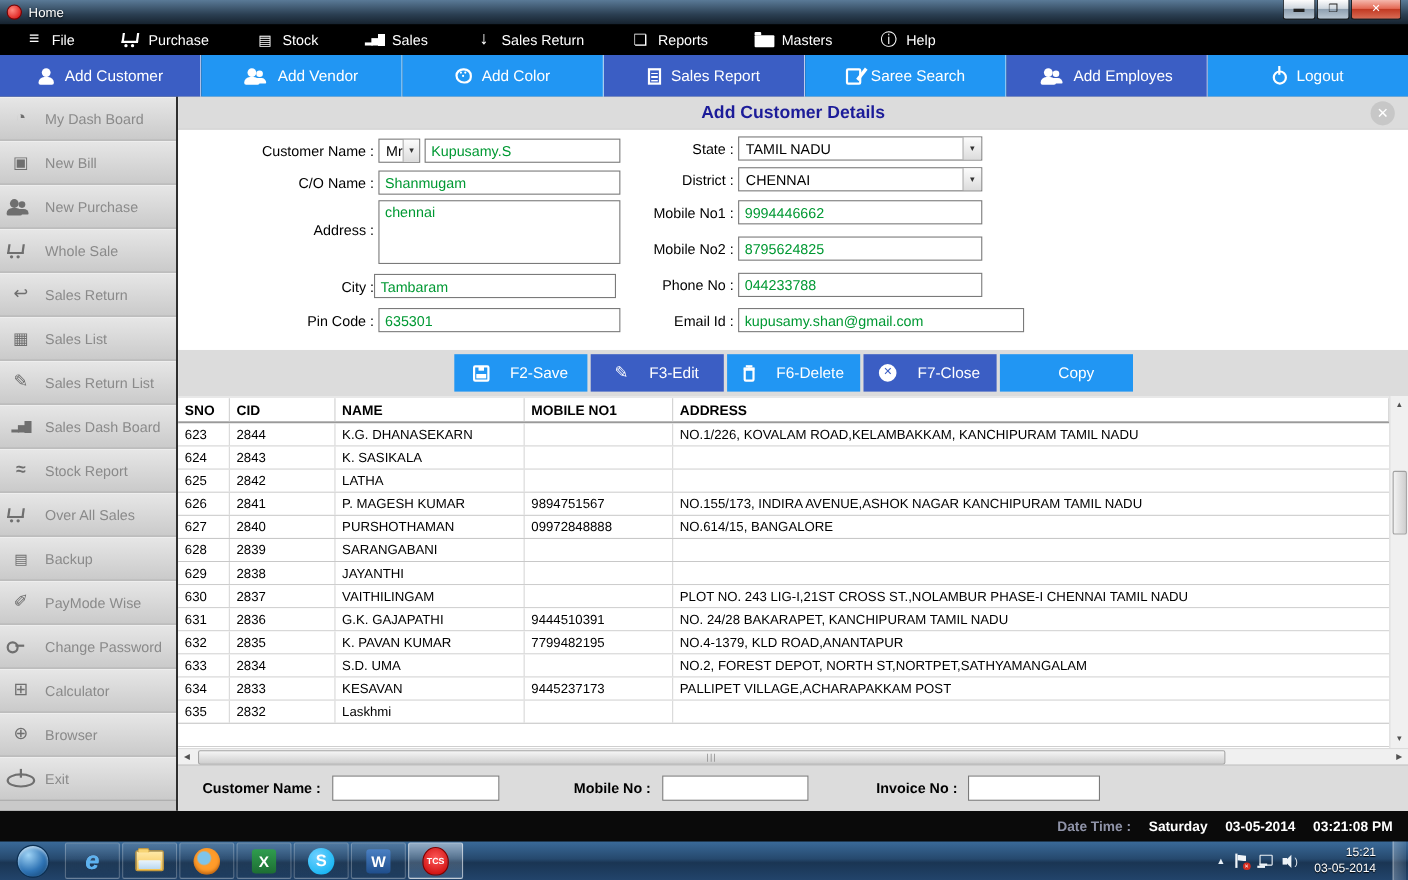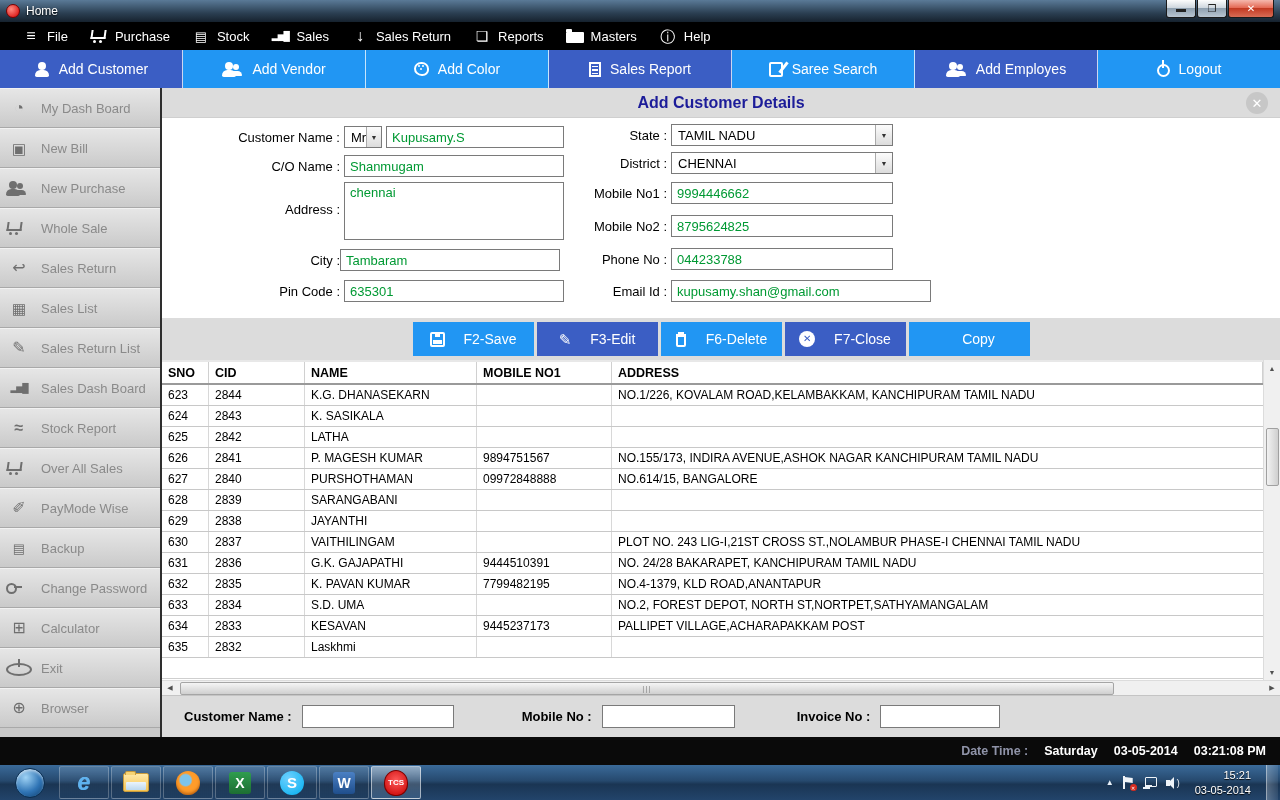--- a/index.html
+++ b/index.html
@@ -74,21 +74,21 @@
 
   
   .titlebar{height:22px;background:linear-gradient(#5a7a97,#2b3f52 60%,#16222e);display:flex;align-items:center;padding:0 6px;position:relative;}
   .app-ico{width:14px;height:14px;border-radius:50%;background:radial-gradient(circle at 35% 35%,#ff8a80,#d40000);border:1px solid #7a0000;margin-right:6px;}
   .titlebar .t-label{color:#fff;font-size:12px;text-shadow:0 1px 2px #000;}
   .win-controls{position:absolute;right:6px;top:0;display:flex;}
   .wc{width:30px;height:18px;border:1px solid #1a1a1a;border-top:none;background:linear-gradient(#fdfdfd,#cfd7df 45%,#8fa0b0 50%,#b9c6d2);display:flex;align-items:center;justify-content:center;font-size:10px;color:#222;border-radius:0 0 3px 3px;margin-left:1px;}
   .wc.close{width:46px;background:linear-gradient(#f5b8ad,#e46a55 45%,#c23a23 50%,#d86c55);color:#fff;font-weight:bold;}
 
   
-  .menubar{height:28px;background:#000;display:flex;align-items:center;gap:22px;padding:0 22px;}
+  .menubar{height:28px;background:#000;display:flex;align-items:center;gap:42px;padding:0 22px;}
   .menu-item{display:flex;align-items:center;gap:7px;color:#fff;font-size:13px;cursor:default;}
   .menu-item .gi{color:#fff;width:18px;}
 
   
   .toolbar{height:38px;display:flex;}
   .tb{flex:1;border:none;display:flex;align-items:center;justify-content:center;gap:9px;color:#fff;font-size:14px;font-family:inherit;border-right:1px solid rgba(255,255,255,.75);cursor:default;}
   .tb:last-child{border-right:none;}
   .tb.dark{background:#3b5ec4;}
   .tb.light{background:#2196f3;}
   .tb .gi{color:#fff;}
@@ -338,47 +338,47 @@
         <span class="gi gi-wave"></span>
         <span class="lbl">Stock Report</span>
       </div>
 
       <div class="side-item">
         <span class="gi gi-cart"></span>
         <span class="lbl">Over All Sales</span>
       </div>
 
       <div class="side-item">
+        <span class="gi gi-database"></span>
+        <span class="lbl">Backup</span>
+      </div>
+
+      <div class="side-item">
         <span class="gi gi-note"></span>
         <span class="lbl">PayMode Wise</span>
       </div>
 
       <div class="side-item">
-        <span class="gi gi-database"></span>
-        <span class="lbl">Backup</span>
-      </div>
-
-      <div class="side-item">
         <span class="gi gi-key"></span>
         <span class="lbl">Change Password</span>
       </div>
 
       <div class="side-item">
         <span class="gi gi-calc"></span>
         <span class="lbl">Calculator</span>
       </div>
 
       <div class="side-item">
+        <span class="gi gi-globe"></span>
+        <span class="lbl">Browser</span>
+      </div>
+
+      <div class="side-item">
         <span class="gi gi-power"></span>
         <span class="lbl">Exit</span>
-      </div>
-
-      <div class="side-item">
-        <span class="gi gi-globe"></span>
-        <span class="lbl">Browser</span>
       </div>
     </div>
 
   <div class="main">
 
     <div class="form-header">
       <span class="form-title">Add Customer Details</span>
       <span class="form-close">✕</span>
     </div>
 

